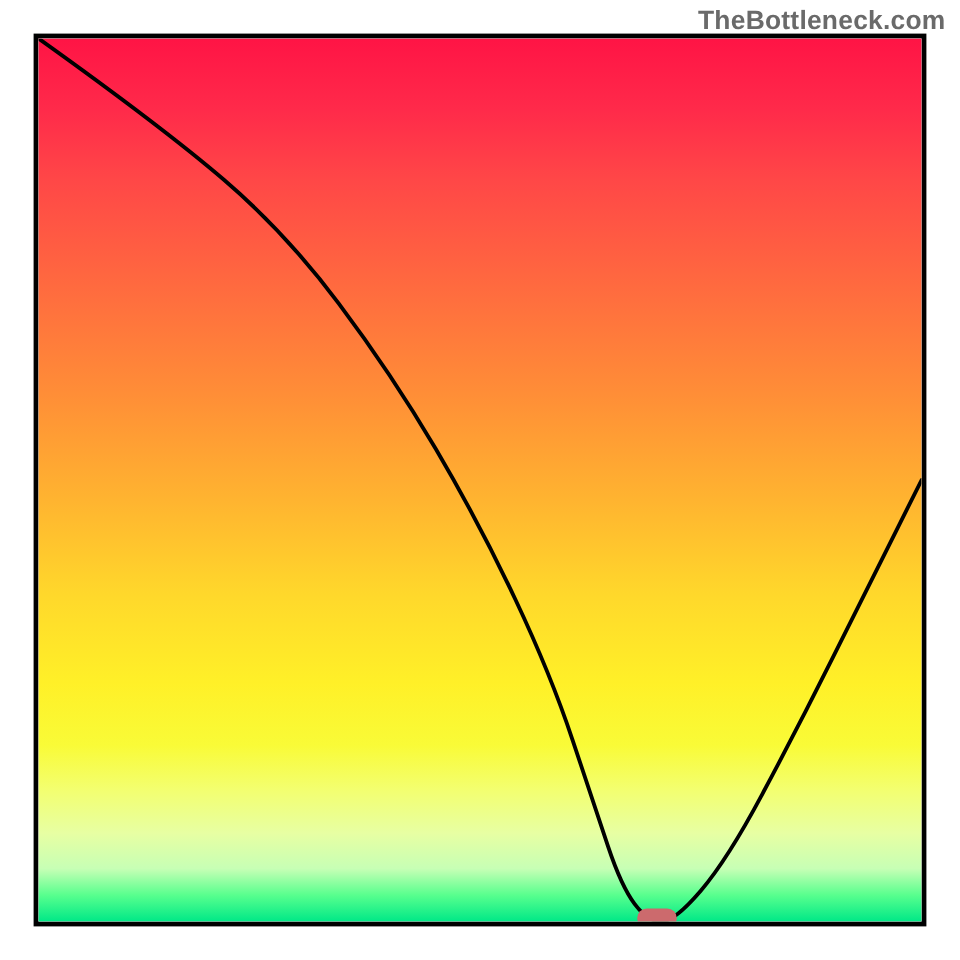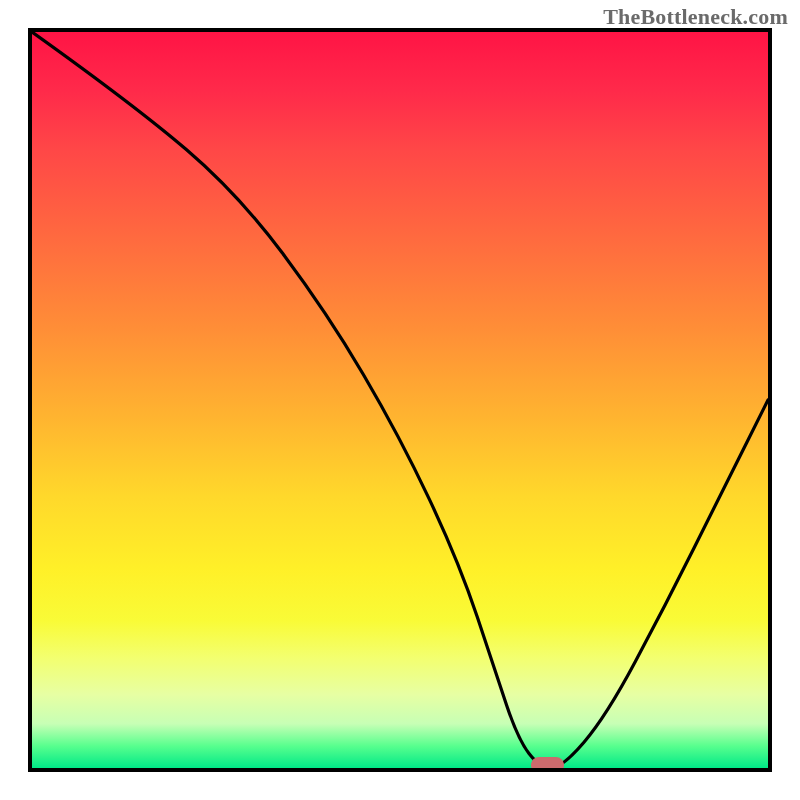--- a/index.html
+++ b/index.html
@@ -12,21 +12,21 @@
   }
   .chart-container {
     position: relative;
     width: 800px;
     height: 800px;
   }
   .watermark {
     position: absolute;
     top: 4px;
     right: 12px;
-    font-family: Liberation Serif, serif;
+    font-family: Liberation Sans, sans-serif;
     font-size: 22px;
     font-weight: 600;
     color: #6a6a6a;
     letter-spacing: 0.2px;
     z-index: 5;
   }
   .plot-frame {
     position: absolute;
     left: 28px;
     top: 28px;

